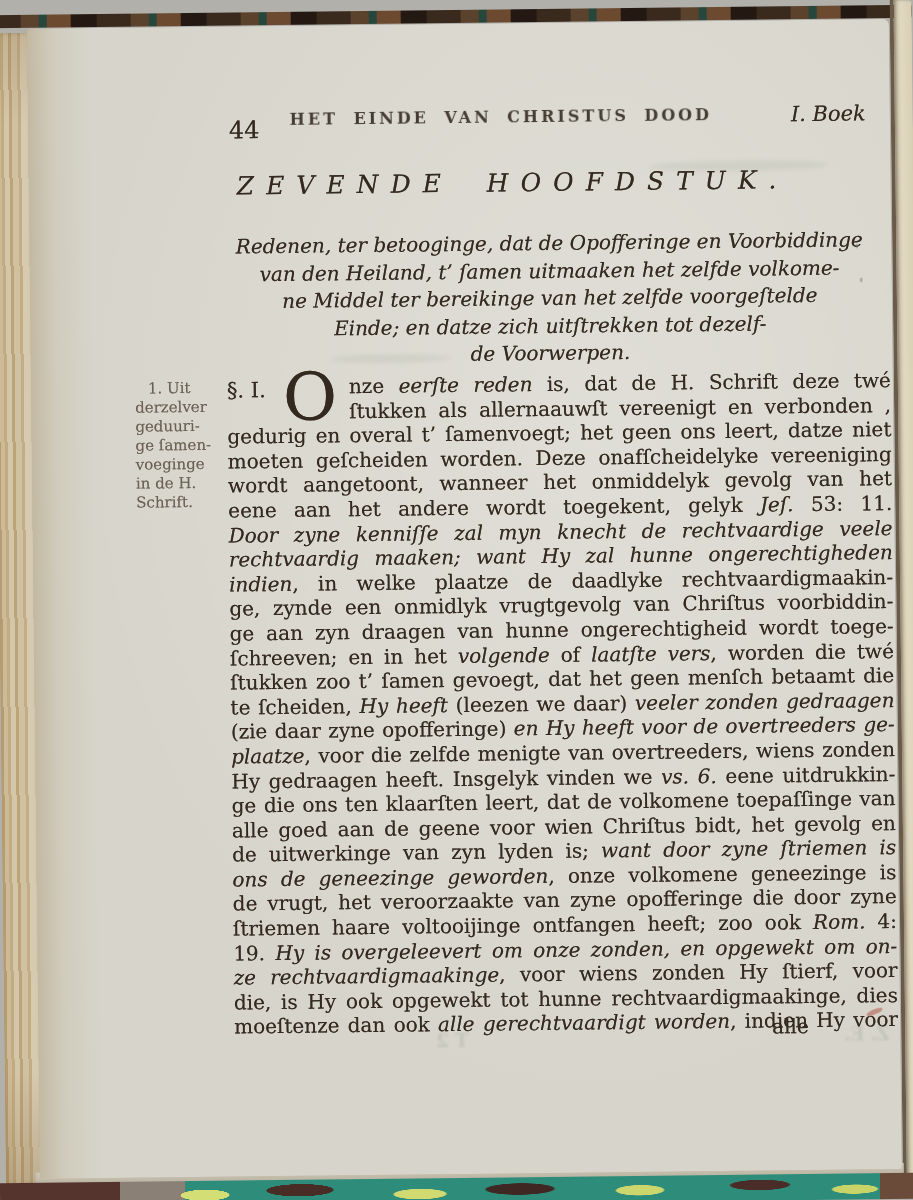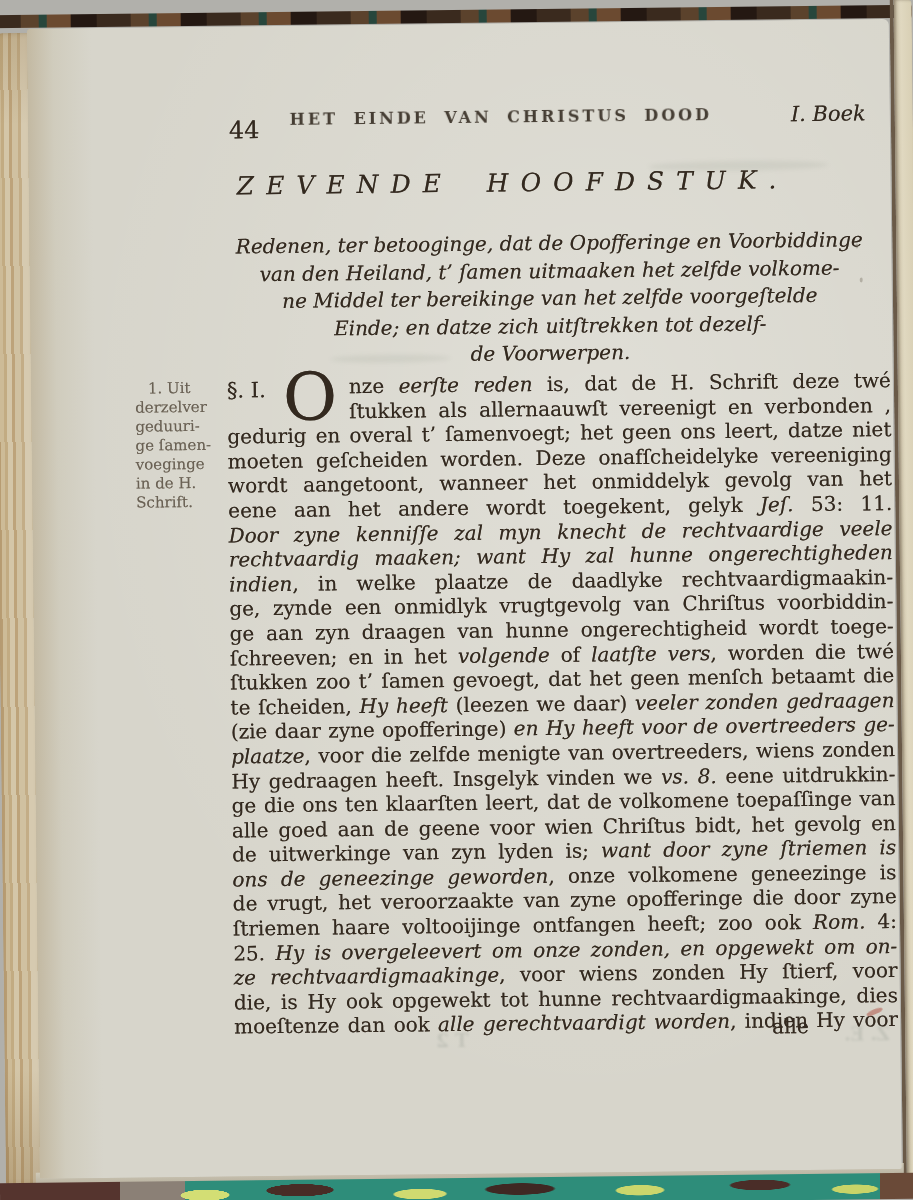--- a/index.html
+++ b/index.html
@@ -181,28 +181,28 @@
         <div class="body-line"><span class="it">Door zyne kenniſſe zal myn knecht de rechtvaardige veele</span></div>
         <div class="body-line"><span class="it">rechtvaardig maaken; want Hy zal hunne ongerechtigheden</span></div>
         <div class="body-line"><span class="it">indien</span><span>, in welke plaatze de daadlyke rechtvaardigmaakin-</span></div>
         <div class="body-line"><span>ge, zynde een onmidlyk vrugtgevolg van Chriſtus voorbiddin-</span></div>
         <div class="body-line"><span>ge aan zyn draagen van hunne ongerechtigheid wordt toege-</span></div>
         <div class="body-line"><span>ſchreeven; en in het </span><span class="it">volgende</span><span> of </span><span class="it">laatſte vers</span><span>, worden die twé</span></div>
         <div class="body-line"><span>ſtukken zoo t’ ſamen gevoegt, dat het geen menſch betaamt die</span></div>
         <div class="body-line"><span>te ſcheiden, </span><span class="it">Hy heeft</span><span> (leezen we daar) </span><span class="it">veeler zonden gedraagen</span></div>
         <div class="body-line"><span>(zie daar zyne opofferinge) </span><span class="it">en Hy heeft voor de overtreeders ge-</span></div>
         <div class="body-line"><span class="it">plaatze</span><span>, voor die zelfde menigte van overtreeders, wiens zonden</span></div>
-        <div class="body-line"><span>Hy gedraagen heeft. Insgelyk vinden we </span><span class="it">vs. 8.</span><span> eene uitdrukkin-</span></div>
+        <div class="body-line"><span>Hy gedraagen heeft. Insgelyk vinden we </span><span class="it">vs. 6.</span><span> eene uitdrukkin-</span></div>
         <div class="body-line"><span>ge die ons ten klaarſten leert, dat de volkomene toepaſſinge van</span></div>
         <div class="body-line"><span>alle goed aan de geene voor wien Chriſtus bidt, het gevolg en</span></div>
         <div class="body-line"><span>de uitwerkinge van zyn lyden is; </span><span class="it">want door zyne ſtriemen is</span></div>
         <div class="body-line"><span class="it">ons de geneezinge geworden</span><span>, onze volkomene geneezinge is</span></div>
         <div class="body-line"><span>de vrugt, het veroorzaakte van zyne opofferinge die door zyne</span></div>
         <div class="body-line"><span>ſtriemen haare voltooijinge ontfangen heeft; zoo ook </span><span class="it">Rom.</span><span> 4:</span></div>
-        <div class="body-line"><span>25. </span><span class="it">Hy is overgeleevert om onze zonden, en opgewekt om on-</span></div>
+        <div class="body-line"><span>19. </span><span class="it">Hy is overgeleevert om onze zonden, en opgewekt om on-</span></div>
         <div class="body-line"><span class="it">ze rechtvaardigmaakinge</span><span>, voor wiens zonden Hy ſtierf, voor</span></div>
         <div class="body-line"><span>die, is Hy ook opgewekt tot hunne rechtvaardigmaakinge, dies</span></div>
         <div class="body-line"><span>moeſtenze dan ook </span><span class="it">alle gerechtvaardigt worden</span><span>, indien Hy voor</span></div>
       </div>
 
     <div class="catchword ink">alle</div>
 
     <div class="pen-mark"></div>
     <div class="bleed center">T 2</div>
     <div class="bleed right">Z. E.</div>

